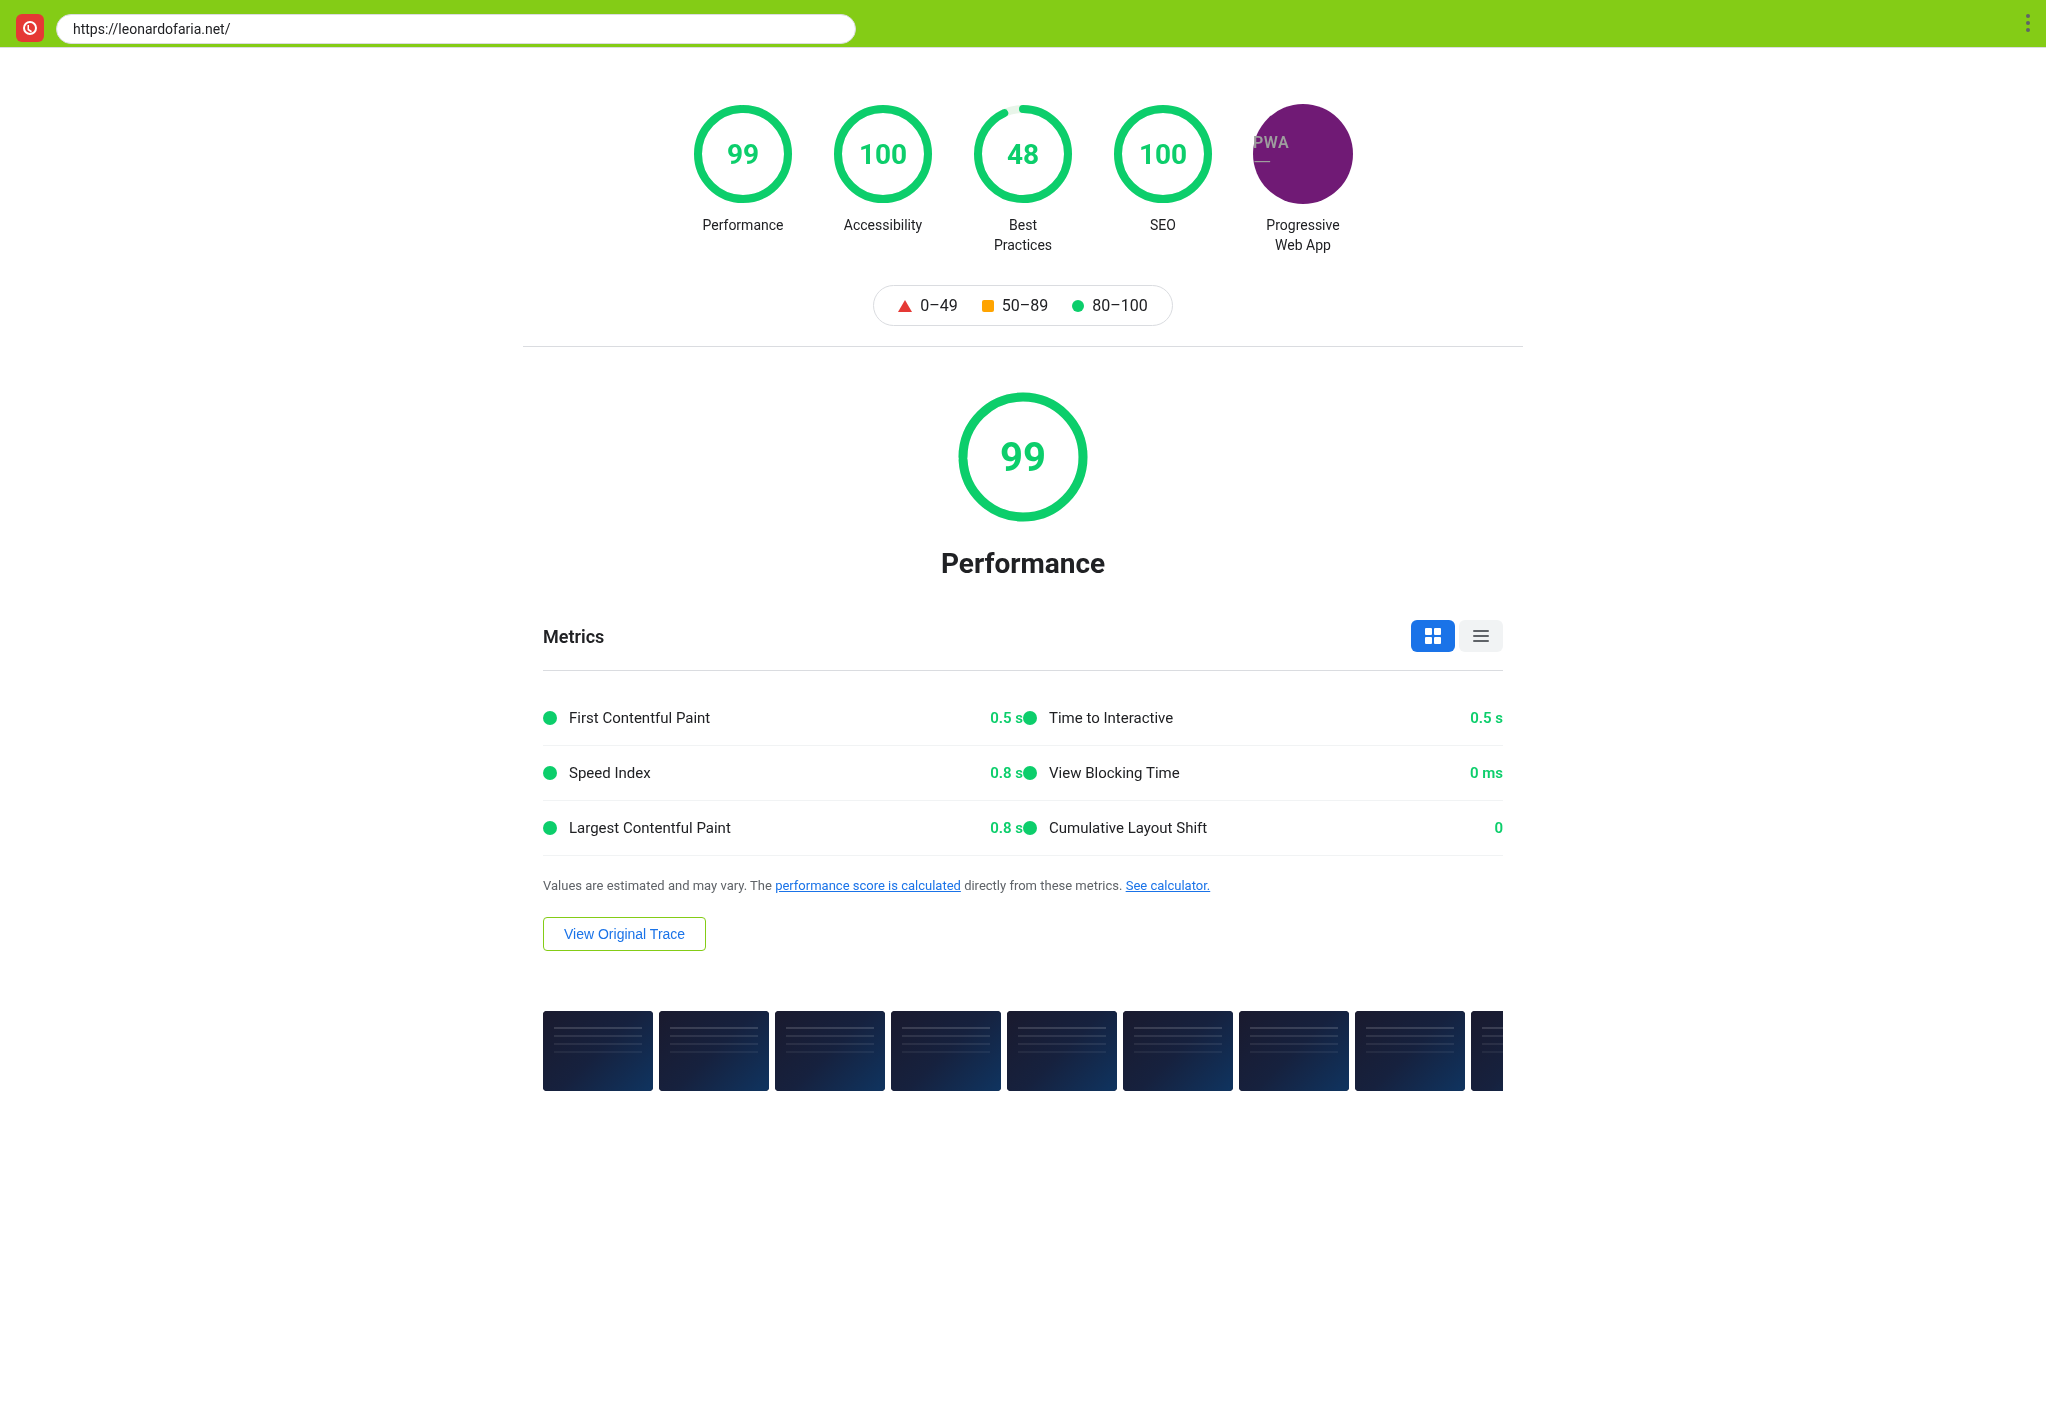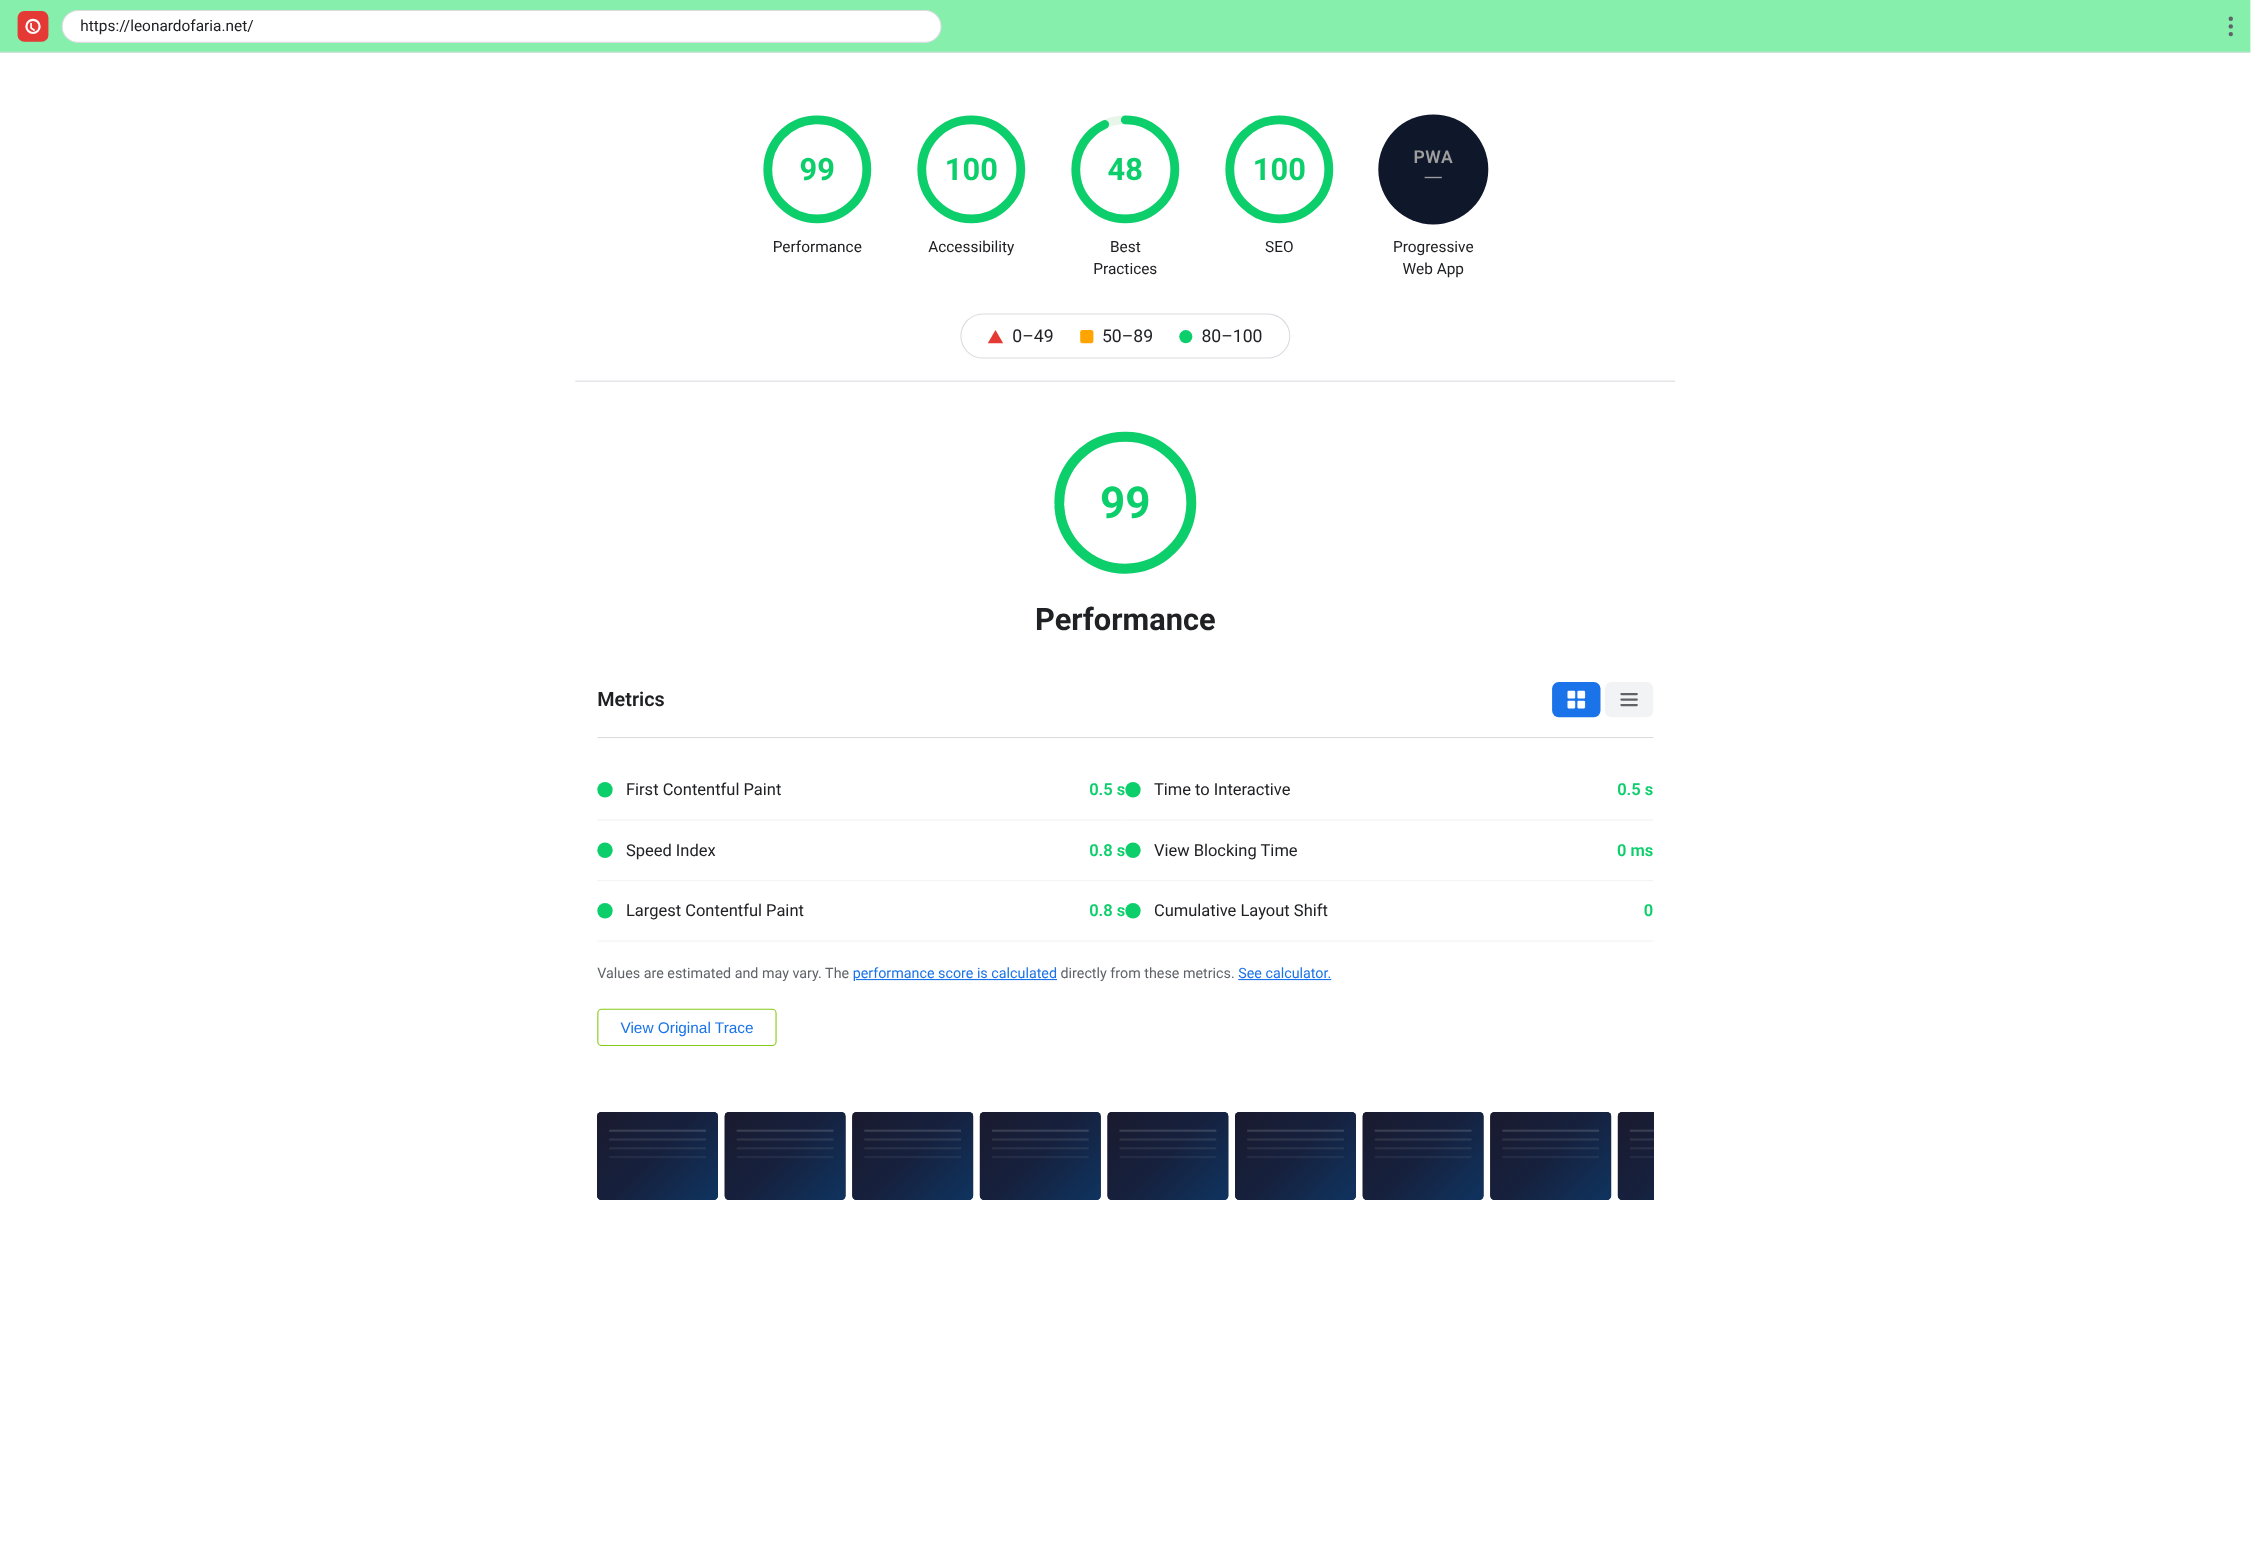--- a/index.html
+++ b/index.html
@@ -6,24 +6,24 @@
     body {
       font-family: -apple-system, BlinkMacSystemFont, 'Segoe UI', Roboto, sans-serif;
       background: #fff;
       color: #202124;
       font-size: 14px;
     }
 
     
     .browser-bar {
       display: flex;
-      align-items: center;
+      align-items: flex-start;
       padding: 14px 16px;
       height: 48px;
-      background: #86efac;
+      background: #84cc16;
       border-bottom: 1px solid #dadce0;
       position: relative;
     }
     .browser-icon {
       width: 28px;
       height: 28px;
       background: #e53935;
       border-radius: 6px;
       display: flex;
       align-items: center;
@@ -113,23 +113,23 @@
       color: #202124;
       text-align: center;
       line-height: 1.4;
     }
 
     
     .pwa-circle {
       width: 100px;
       height: 100px;
       border-radius: 50%;
-      background: #0f172a;
-      display: flex;
-      align-items: center;
+      background: #701a75;
+      display: flex;
+      align-items: flex-start;
       justify-content: center;
       flex-direction: column;
       position: relative;
     }
     .pwa-text {
       font-size: 16px;
       font-weight: 600;
       color: #9e9e9e;
       letter-spacing: 0.5px;
     }

